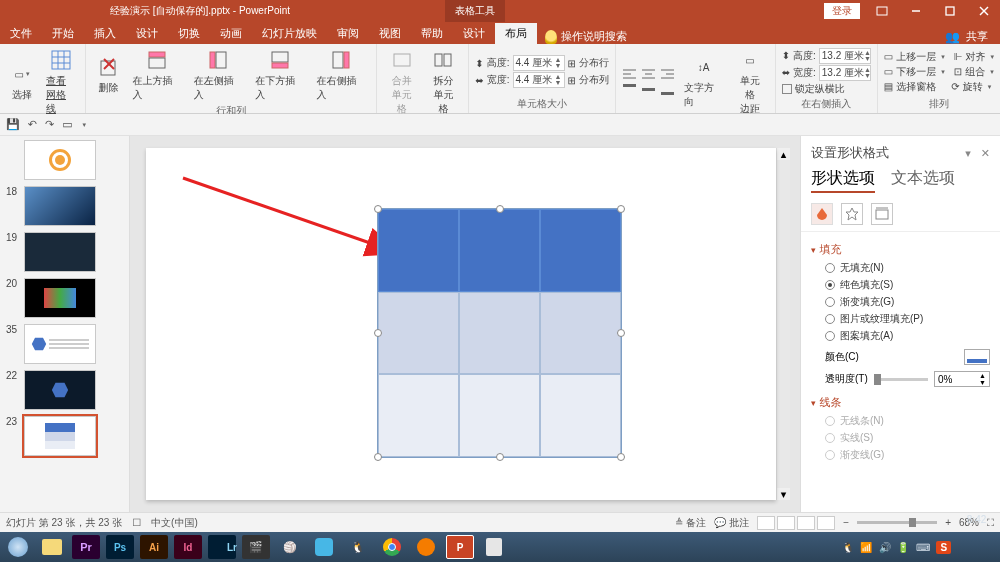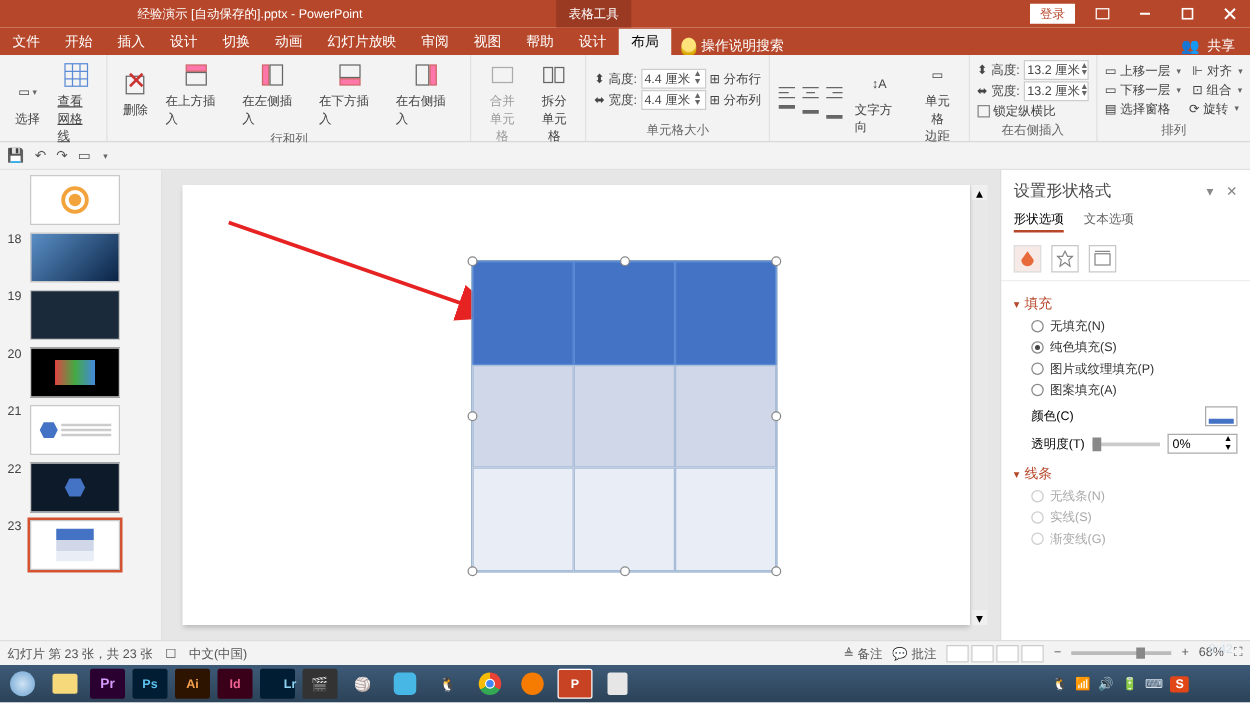--- a/index.html
+++ b/index.html
@@ -55,21 +55,21 @@
 .tbl .cell { flex: 1; border: 1px solid #a9bdd8; }
 .tbl .r0 .cell { background: #4472c4; border-color:#5b8bd5;}
 .tbl .r1 .cell { background: #cfd7e9; }
 .tbl .r2 .cell { background: #e9edf5; }
 .handle { width: 8px; height: 8px; background: #fff; border: 1px solid #888; border-radius: 50%; position: absolute; transform: translate(-4px,-4px); }
 
 
 .pane { width: 200px; background: #fff; border-left: 1px solid #ddd; display: flex; flex-direction: column; font-size: 11px; }
 .pane-head { padding: 8px 10px 4px; display: flex; align-items: center; justify-content: space-between; color: #444; }
 .pane-title { color: #4a4a4a; font-size: 13px; }
-.pane-tabs { display: flex; gap: 16px; padding: 2px 10px 6px; font-size: 10px; color: #666; }
+.pane-tabs { display: flex; gap: 16px; padding: 2px 10px 6px; font-size: 16px; color: #666; }
 .pane-tabs span:first-child { color: #000; border-bottom: 2px solid #b7472a; padding-bottom: 2px; }
 .pane-icons { display: flex; gap: 8px; padding: 4px 10px 6px; border-bottom: 1px solid #eee; }
 .pane-icon { width: 22px; height: 22px; border: 1px solid #c8c8c8; display: flex; align-items: center; justify-content: center; }
 .pane-icon.active { border: 1px solid #ddd; background:#f7e9e6; }
 .pane-body { flex: 1; overflow: auto; padding: 6px 10px; }
 .section-head { color: #b7472a; font-size: 11px; margin: 4px 0; }
 .section-head::before { content: "▾"; margin-right: 4px; font-size: 9px; }
 .radio-row { display: flex; align-items: center; gap: 5px; margin: 3px 0 3px 14px; font-size: 10px; color: #333; }
 .radio-row.disabled { color: #aaa; }
 .radio { width: 10px; height: 10px; border: 1px solid #888; border-radius: 50%; display: inline-flex; align-items: center; justify-content: center; }
@@ -408,21 +408,21 @@
         <span class="thumb-num">19</span>
         <div class="thumb" style="background:#1a2a3a;"></div>
       </div>
     <div class="thumb-row">
         <span class="thumb-num">20</span>
         <div class="thumb" style="background:#000;">
           <div style="width:32px;height:20px;margin:9px auto;background:linear-gradient(90deg,#d44,#4a4,#48d);"></div>
         </div>
       </div>
     <div class="thumb-row">
-        <span class="thumb-num">21</span>
+        <span class="thumb-num">35</span>
         <div class="thumb" style="background:#fff;display:flex;align-items:center;gap:2px;padding:6px;">
           <div style="width:16px;height:14px;background:#4472c4;clip-path:polygon(25% 5%,75% 5%,95% 50%,75% 95%,25% 95%,5% 50%);"></div>
           <div style="flex:1;">
             <div style="height:2px;background:#ccc;margin:2px 0;"></div>
             <div style="height:2px;background:#ccc;margin:2px 0;"></div>
             <div style="height:2px;background:#ccc;margin:2px 0;"></div>
           </div>
         </div>
       </div>
     <div class="thumb-row">
@@ -521,20 +521,24 @@
       <div class="radio-row">
           <span class="radio"></span>
           <span>无填充(N)</span>
         </div>
       <div class="radio-row">
           <span class="radio checked"></span>
           <span>纯色填充(S)</span>
         </div>
       <div class="radio-row">
           <span class="radio"></span>
+          <span>渐变填充(G)</span>
+        </div>
+      <div class="radio-row">
+          <span class="radio"></span>
           <span>图片或纹理填充(P)</span>
         </div>
       <div class="radio-row">
           <span class="radio"></span>
           <span>图案填充(A)</span>
         </div>
       <div class="field-row">
           <span>颜色(C)</span>
           <span class="color-swatch"></span>
         </div>

